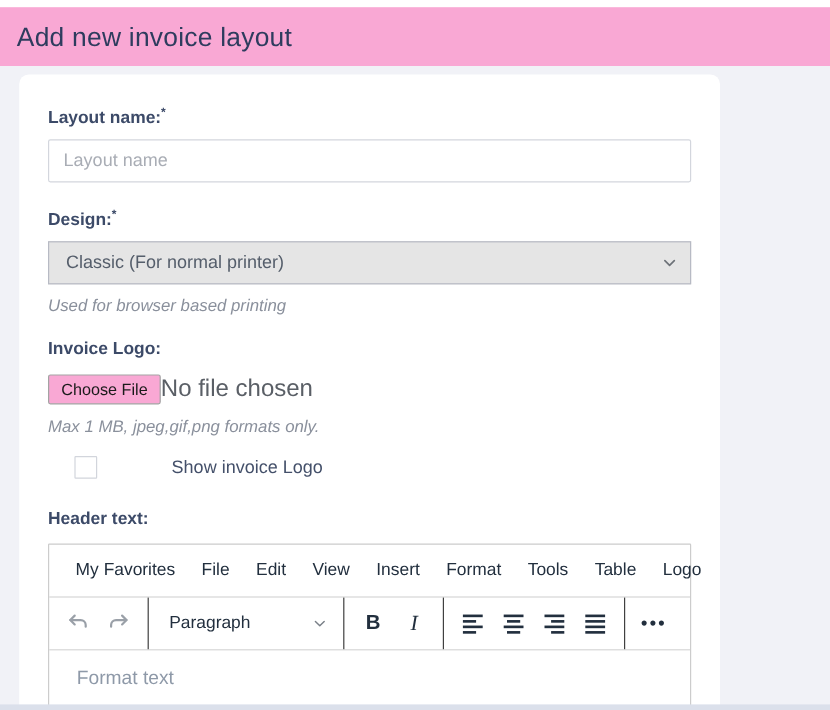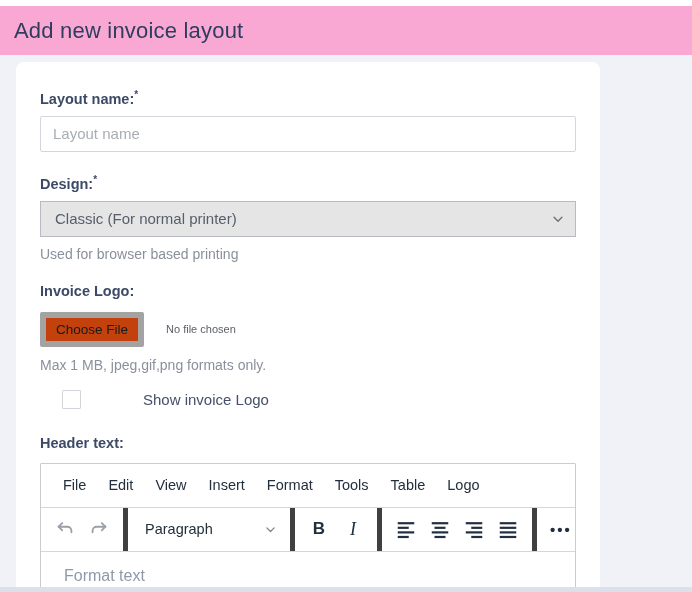--- a/index.html
+++ b/index.html
@@ -68,42 +68,43 @@
     justify-content: space-between;
     padding: 0 10px 0 14px;
     font-size: 15px;
     color: #555e6b;
     margin-bottom: 9px;
     cursor: default;
   }
   .helper-text {
     font-size: 14px;
     color: #8a909c;
+    font-style: italic;
   }
   .mb-design { margin-bottom: 21px; }
   .file-row {
     display: flex;
     align-items: center;
     margin-bottom: 10px;
   }
   .choose-file-btn {
     font-family: "Liberation Sans", sans-serif;
     font-size: 13.5px;
     color: #1a1a1a;
-    background: #c2410c;
-    border: 6px solid #a3a3a3;
+    background: #f9a8d4;
+    border: 1px solid #a3a3a3;
     border-radius: 2px;
     padding: 4px 10px;
     cursor: pointer;
     text-align: center;
   }
   .no-file-text {
-    font-size: 11px;
+    font-size: 20px;
     color: #5a5f66;
-    margin-left: 22px;
+    margin-left: 0;
   }
   .mb-file-help { margin-bottom: 17px; }
   .check-row {
     display: flex;
     align-items: center;
     margin-left: 22px;
     margin-bottom: 26px;
     gap: 44px;
   }
   .checkbox {
@@ -149,21 +150,21 @@
   .toolbar {
     display: flex;
     align-items: stretch;
     height: 44px;
     border-bottom: 1px solid #d6d6d6;
   }
   .tb-group {
     display: flex;
     align-items: center;
     padding: 0 7px;
-    border-right: 5px solid #404040;
+    border-right: 1px solid #404040;
   }
   .tb-btn {
     width: 34px;
     height: 34px;
     display: flex;
     align-items: center;
     justify-content: center;
     border: none;
     background: transparent;
     border-radius: 3px;
@@ -255,20 +256,21 @@
   <div class="check-row">
     <input type="checkbox" class="checkbox" style="">
     <span class="check-label">Show invoice Logo</span>
   </div>
 
   <div class="field-label editor-label">Header text:</div>
 
   <div class="editor">
 
     <div class="menubar">
+      <span class="menu-item">My Favorites</span>
       <span class="menu-item">File</span>
       <span class="menu-item">Edit</span>
       <span class="menu-item">View</span>
       <span class="menu-item">Insert</span>
       <span class="menu-item">Format</span>
       <span class="menu-item">Tools</span>
       <span class="menu-item">Table</span>
       <span class="menu-item">Logo</span>
     </div>
 

